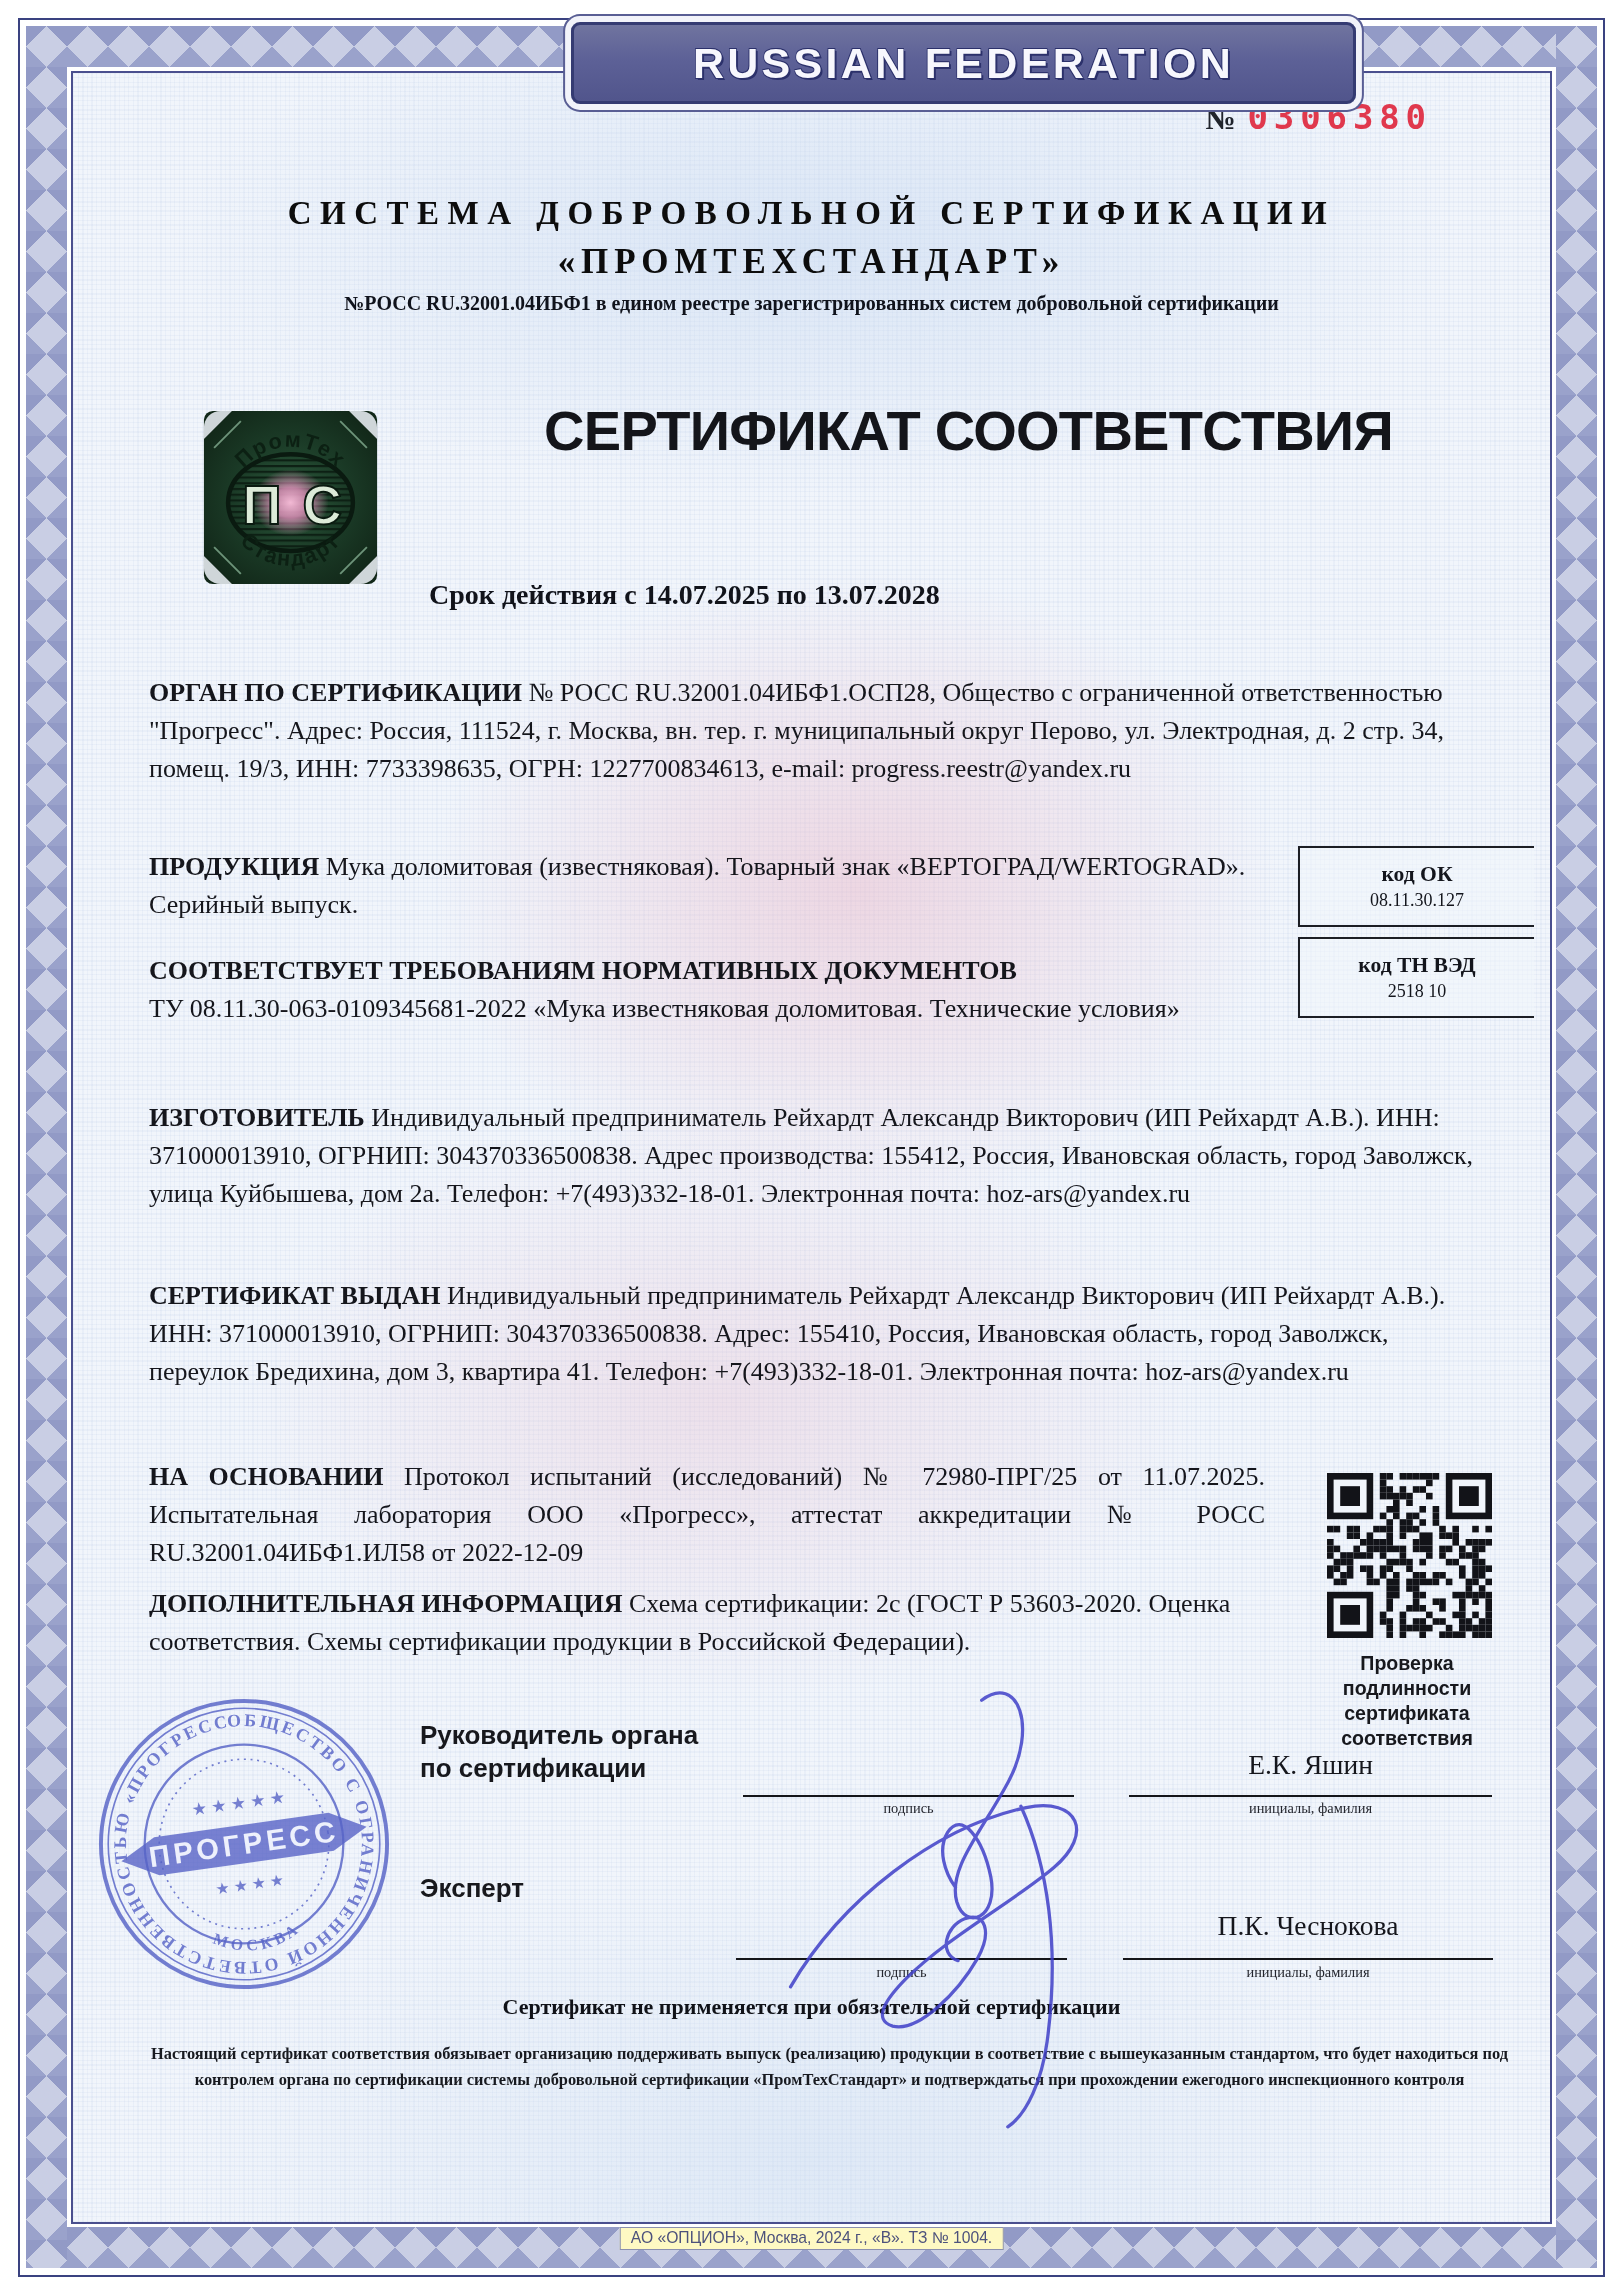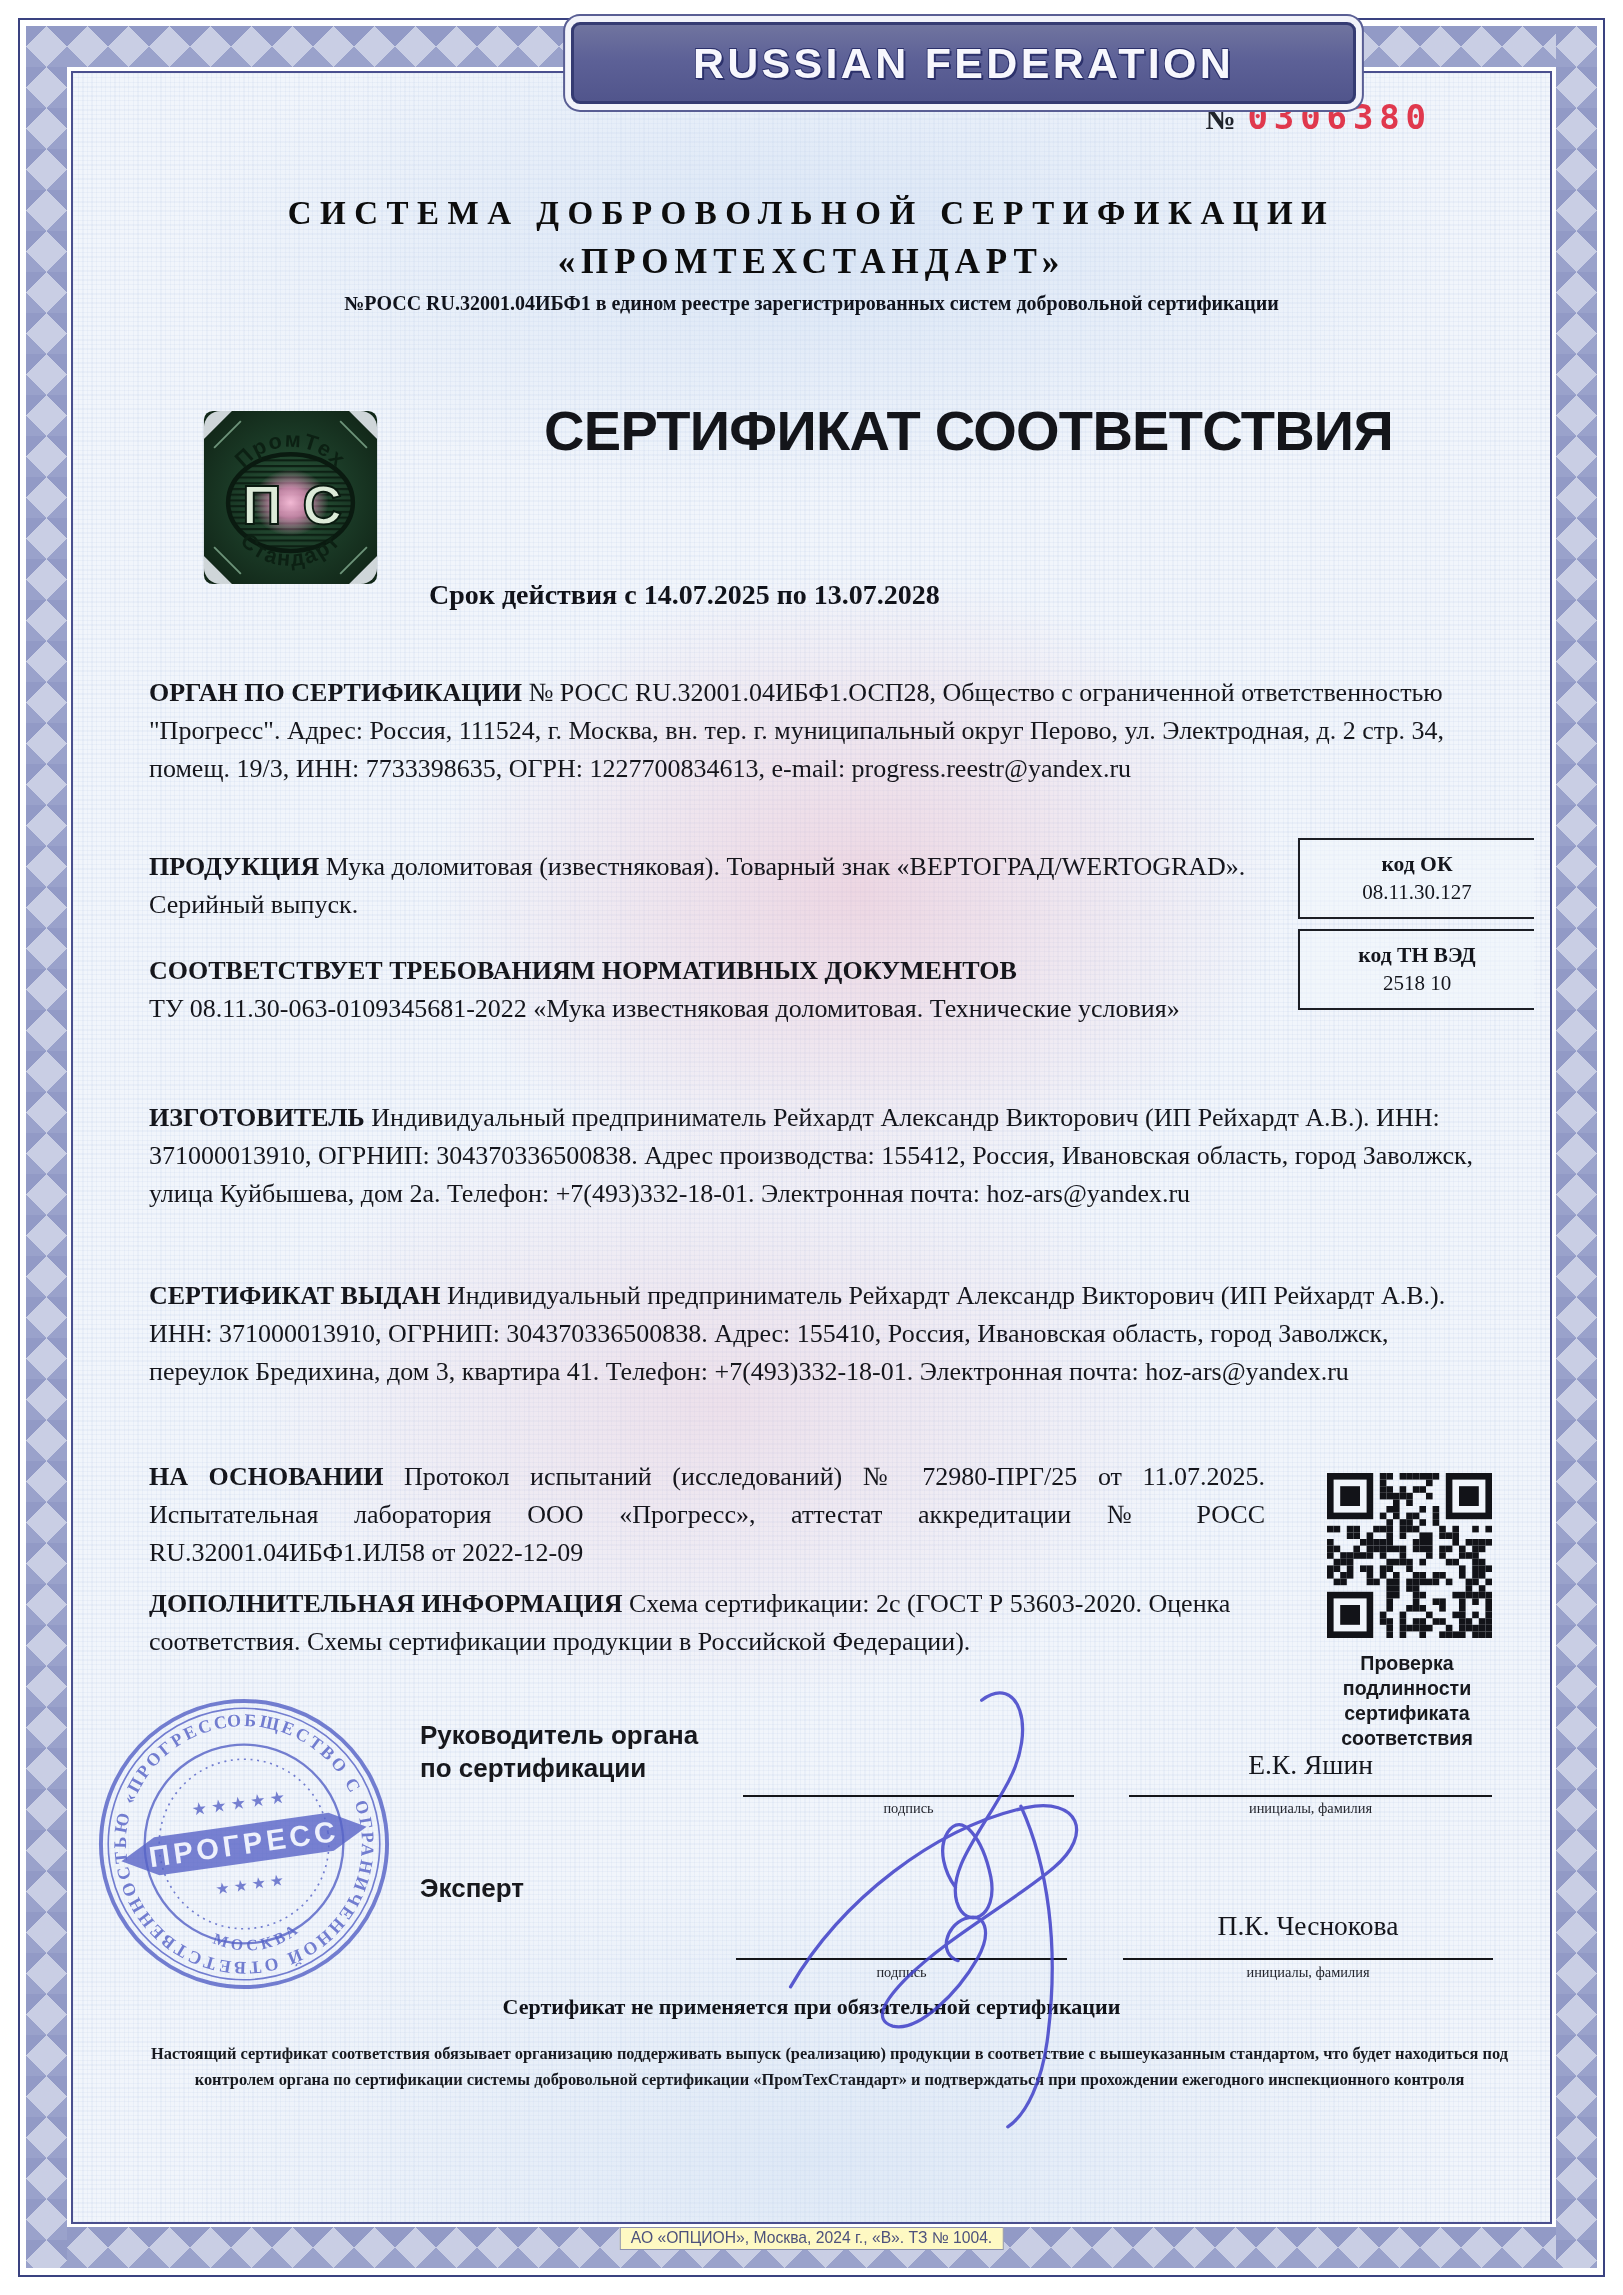--- a/index.html
+++ b/index.html
@@ -60,23 +60,23 @@
   .p-organ{left:149px;top:648px;width:1332px;}
   .p-product{left:149px;top:822px;width:1113px;}
   .p-conform{left:149px;top:926px;width:1113px;}
   .p-conform .head{font-weight:bold;display:block;}
   .p-manuf{left:149px;top:1073px;width:1332px;}
   .p-issued{left:149px;top:1251px;width:1332px;}
   .p-basis{left:149px;top:1432px;width:1116px;text-align:justify;}
   .p-add{left:149px;top:1559px;width:1116px;}
   
   .codebox{position:absolute;width:234px;height:77px;border:2px solid #1c1e24;border-right:none;
-    display:flex;flex-direction:column;align-items:center;justify-content:center;background:rgba(240,246,252,.55);}
+    display:flex;flex-direction:column;align-items:center;justify-content:center;background:rgba(240,246,252,.55);margin-top:8px;}
   .codebox .lbl{font-weight:bold;font-size:21.6px;color:#13151c;}
-  .codebox .val{font-size:21px;color:#13151c;margin-top:2.6px;}
+  .codebox .val{font-size:18px;color:#13151c;margin-top:2.6px;}
   .box-ok{left:1298px;top:838px;}
   .box-tnved{left:1298px;top:929px;}
   
   .qr-wrap{position:absolute;left:1327px;top:1473px;width:165px;height:165px;}
   .qr-caption{position:absolute;left:1297px;top:1651px;width:220px;text-align:center;
     font-family:"Liberation Sans","DejaVu Sans",sans-serif;font-weight:bold;font-size:19.6px;
     line-height:25px;color:#17181d;}
   
   .role{position:absolute;font-family:"Liberation Sans","DejaVu Sans",sans-serif;font-weight:bold;
     font-size:26px;line-height:33px;color:#17181d;}

